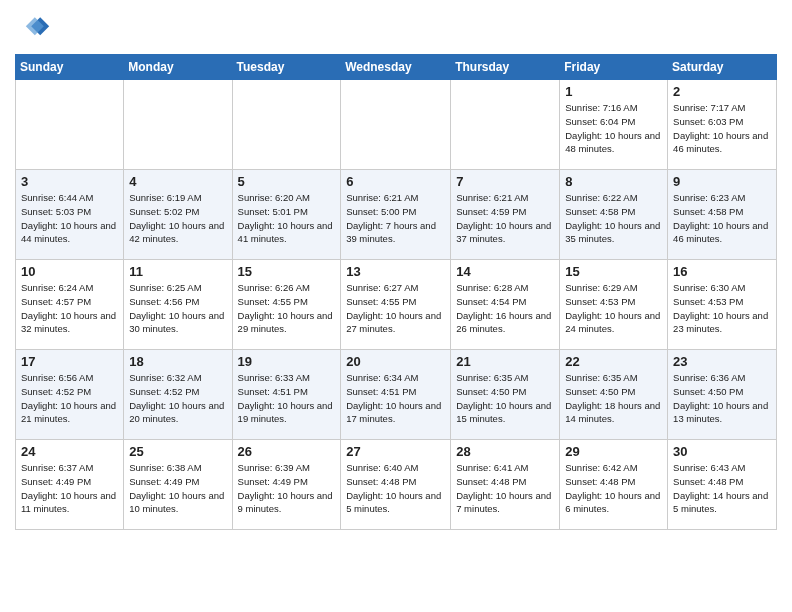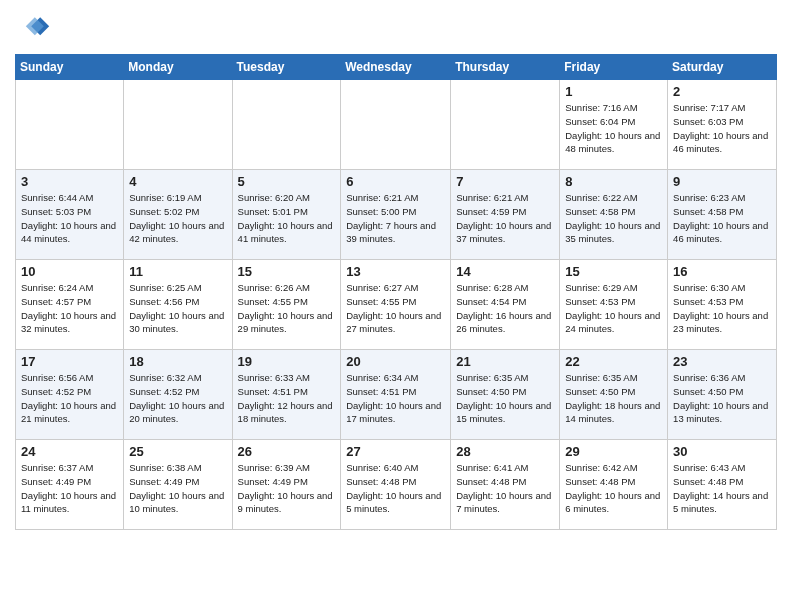--- a/index.html
+++ b/index.html
@@ -294,21 +294,21 @@
           <span>Sunrise: 6:32 AM</span><br>
           <span>Sunset: 4:52 PM</span><br>
           <span>Daylight: 10 hours and 20 minutes.</span>
         </div>
       </td>
           <td>
         <span class="day-num">19</span>
         <div class="day-info">
           <span>Sunrise: 6:33 AM</span><br>
           <span>Sunset: 4:51 PM</span><br>
-          <span>Daylight: 12 hours and 18 minutes.</span>
+          <span>Daylight: 10 hours and 19 minutes.</span>
         </div>
       </td>
           <td>
         <span class="day-num">20</span>
         <div class="day-info">
           <span>Sunrise: 6:34 AM</span><br>
           <span>Sunset: 4:51 PM</span><br>
           <span>Daylight: 10 hours and 17 minutes.</span>
         </div>
       </td>

